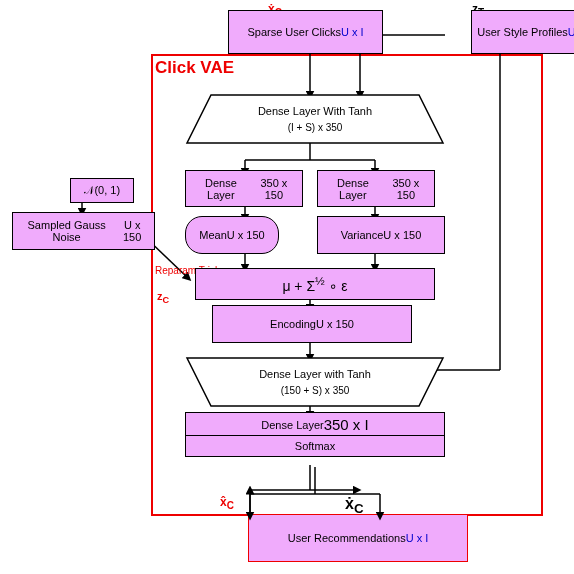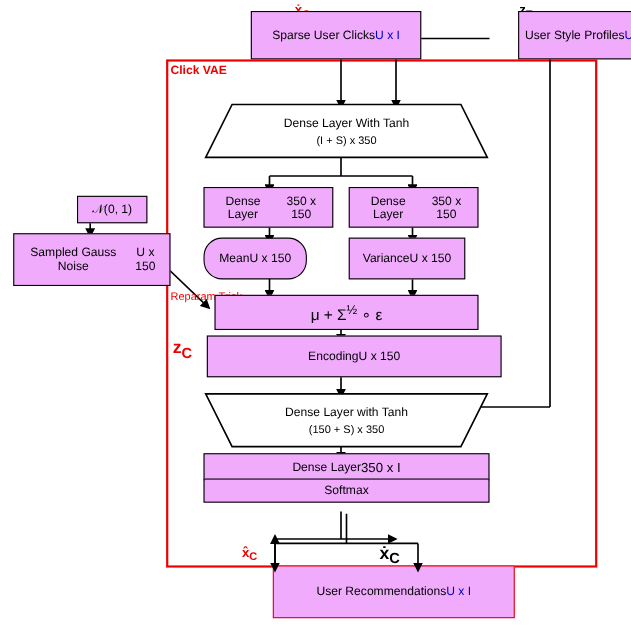--- a/index.html
+++ b/index.html
@@ -110,21 +110,21 @@
   <div class="box" style="left:228px; top:10px; width:155px; height:44px;">
     <span>Sparse User Clicks</span>
     <span class="blue-text">U x I</span>
   </div>
 
   <div class="box" style="left:437px; top:10px; width:130px; height:44px;margin-left:34px;">
     <span>User Style Profiles</span>
     <span class="blue-text">U x S</span>
   </div>
 
-  <div style="position:absolute; top:58px; left:155px; color:#e00; font-size:11px; font-weight:bold;">Click VAE</div>
+  <div style="position:absolute; top:58px; left:155px; color:#e00; font-size:17px; font-weight:bold;">Click VAE</div>
 
   <svg style="position:absolute; top:93px; left:185px; width:260px; height:52px;">
     <polygon points="26,2 234,2 258,50 2,50" fill="white" stroke="black" stroke-width="1.5"></polygon>
     <text x="130" y="22" text-anchor="middle" font-size="11" font-family="Arial">Dense Layer With Tanh</text>
     <text x="130" y="38" text-anchor="middle" font-size="10" font-family="Arial">(I + S) x 350</text>
   </svg>
 
   <div class="box" style="left:185px; top:170px; width:118px; height:37px;">
     <span>Dense Layer</span>
     <span>350 x 150</span>
@@ -133,58 +133,58 @@
   <div class="box" style="left:317px; top:170px; width:118px; height:37px;">
     <span>Dense Layer</span>
     <span>350 x 150</span>
   </div>
 
   <div class="box" style="left:185px; top:216px; width:94px; height:38px;border-radius:17px;">
     <span>Mean</span>
     <span>U x 150</span>
   </div>
 
-  <div class="box" style="left:317px; top:216px; width:106px; height:38px;">
+  <div class="box" style="left:317px; top:216px; width:128px; height:38px;">
     <span>Variance</span>
     <span>U x 150</span>
   </div>
 
   <div class="box" style="left:50px; top:178px; width:64px; height:25px;margin-left:20px;">
     <span>𝒩(0, 1)</span>
   </div>
 
   <div style="position:absolute; top:212px; left:12px; font-size:14px; font-style:italic; color:#000;">ε</div>
 
-  <div class="box" style="left:12px; top:212px; width:143px; height:48px;">
+  <div class="box" style="left:12px; top:212px; width:143px; height:38px;">
     <span>Sampled Gauss Noise</span>
     <span>U x 150</span>
   </div>
 
   <div style="position:absolute; top:265px; left:155px; color:#e00; font-size:10px;">Reparam Trick</div>
 
   <div class="box" style="left:195px; top:268px; width:240px; height:32px; font-size:14px;">
     <span>μ + Σ<sup>½</sup> ∘ ε</span>
   </div>
 
-  <div style="position:absolute; top:308px; left:157px; font-size:16px; color:#e00; font-weight:bold;">z<sub>C</sub></div>
-
-  <div class="box" style="left:188px; top:305px; width:268px; height:38px;align-items:center;">
+  <div style="position:absolute; top:290px; left:157px; font-size:11px; color:#e00; font-weight:bold;">z<sub>C</sub></div>
+
+  <div class="box" style="left:212px; top:305px; width:200px; height:38px;align-items:center;">
     <span>Encoding</span>
     <span>U x 150</span>
   </div>
 
   <svg style="position:absolute; top:356px; left:185px; width:260px; height:52px;">
     <polygon points="26,50 234,50 258,2 2,2" fill="white" stroke="black" stroke-width="1.5"></polygon>
     <text x="130" y="22" text-anchor="middle" font-size="11" font-family="Arial">Dense Layer with Tanh</text>
     <text x="130" y="38" text-anchor="middle" font-size="10" font-family="Arial">(150 + S) x 350</text>
   </svg>
 
   <div class="box" style="left:185px; top:412px; width:260px; height:25px;">
     <span>Dense Layer</span>
-    <span style="font-size:12px;">350 x I</span>
+    <span style="font-size:15px;">350 x I</span>
   </div>
 
   <div class="box" style="left:185px; top:435px; width:260px; height:22px;">
     <span>Softmax</span>
   </div>
 
   <div style="position:absolute; top:495px; left:220px; font-size:12px; color:#e00; font-weight:bold;">x̂<sub>C</sub></div>
 
   <div style="position:absolute; top:495px; left:345px; font-size:16px; color:#000; font-weight:bold;">ẋ<sub>C</sub></div>
 

